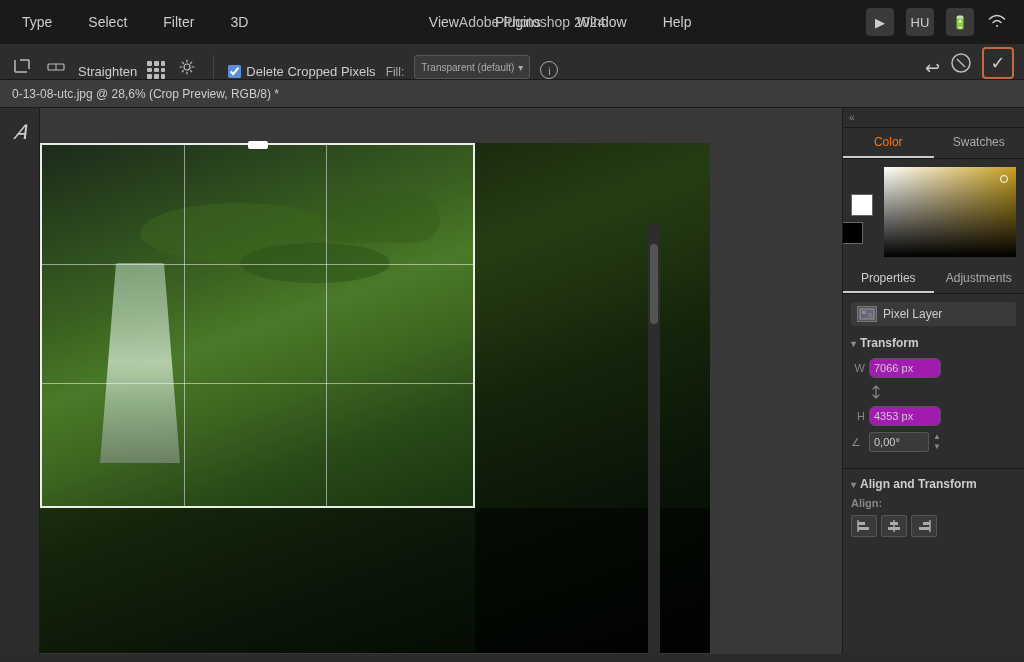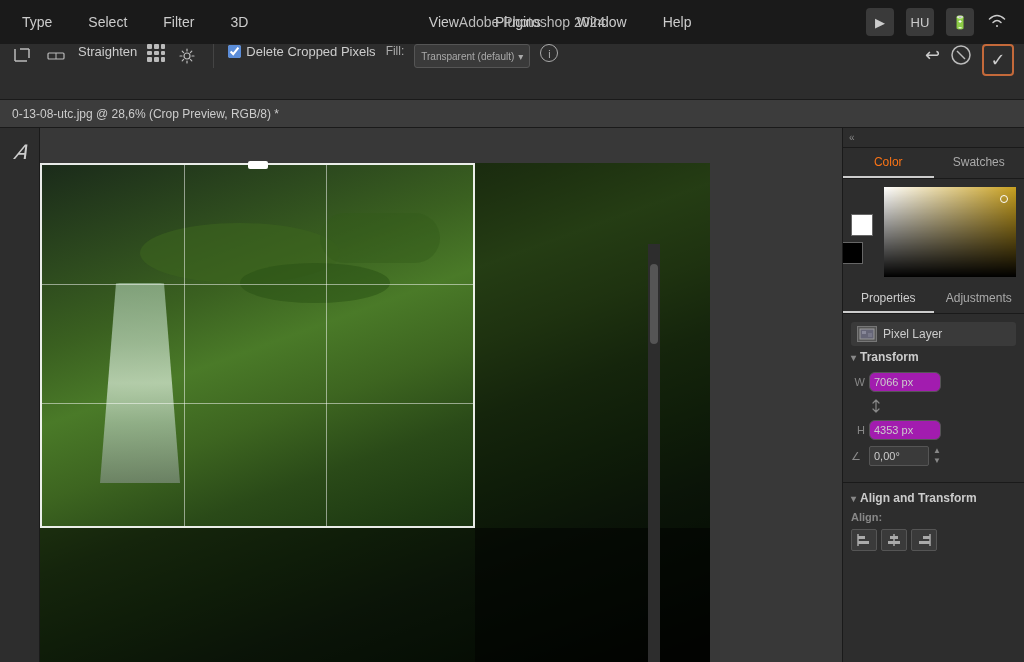--- a/index.html
+++ b/index.html
@@ -60,25 +60,25 @@
       font-size: 13px;
       color: #ccc;
     }
     .wifi-icon {
       font-size: 16px;
       color: #ccc;
     }
 
     
     #toolbar {
-      height: 56px;
+      height: 36px;
       background: #2d2d2d;
       border-bottom: 1px solid #1a1a1a;
       display: flex;
-      align-items: flex-start;
+      align-items: flex-end;
       padding: 0 10px;
       gap: 10px;
     }
     .toolbar-icon {
       width: 24px;
       height: 24px;
       display: flex;
       align-items: center;
       justify-content: center;
       cursor: pointer;
@@ -424,21 +424,21 @@
     }
 
     
     #properties-content {
       padding: 8px;
     }
     .pixel-layer-row {
       display: flex;
       align-items: center;
       gap: 6px;
-      margin-bottom: 4px;
+      margin-bottom: 10px;
       padding: 4px 6px;
       background: #3a3a3a;
       border-radius: 3px;
     }
     .pixel-layer-icon {
       width: 20px;
       height: 16px;
       background: #555;
       border: 1px solid #777;
       display: flex;

